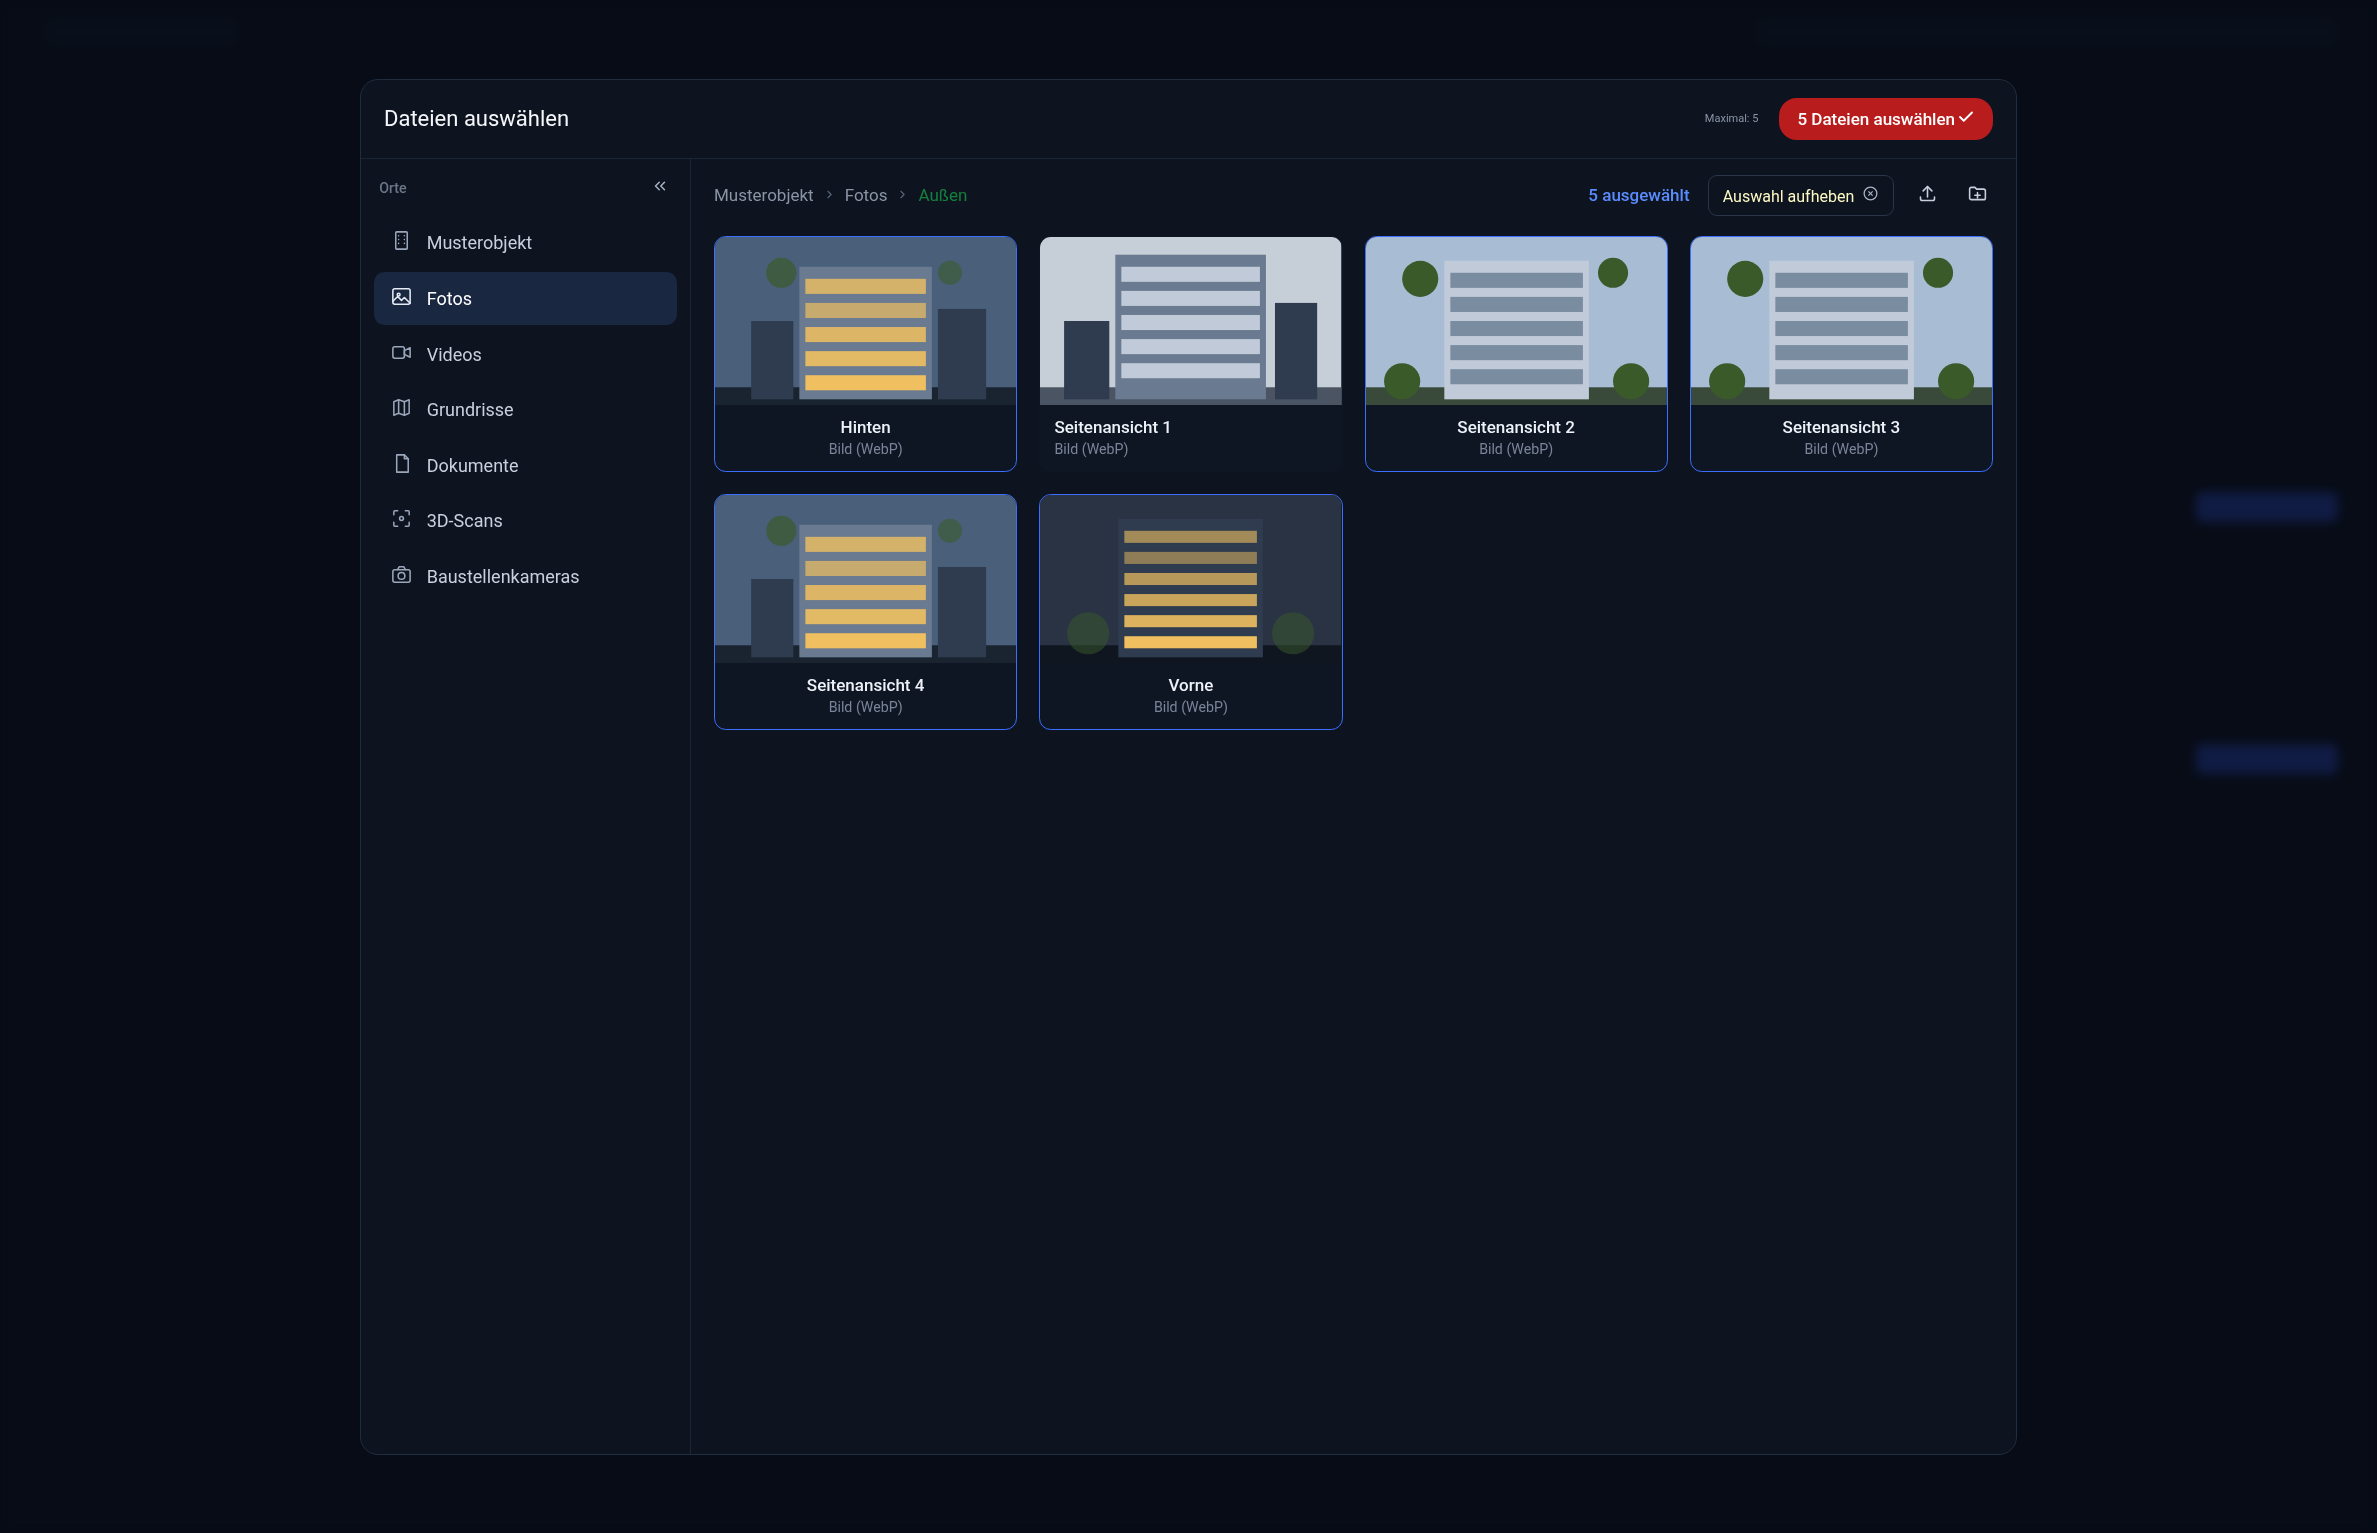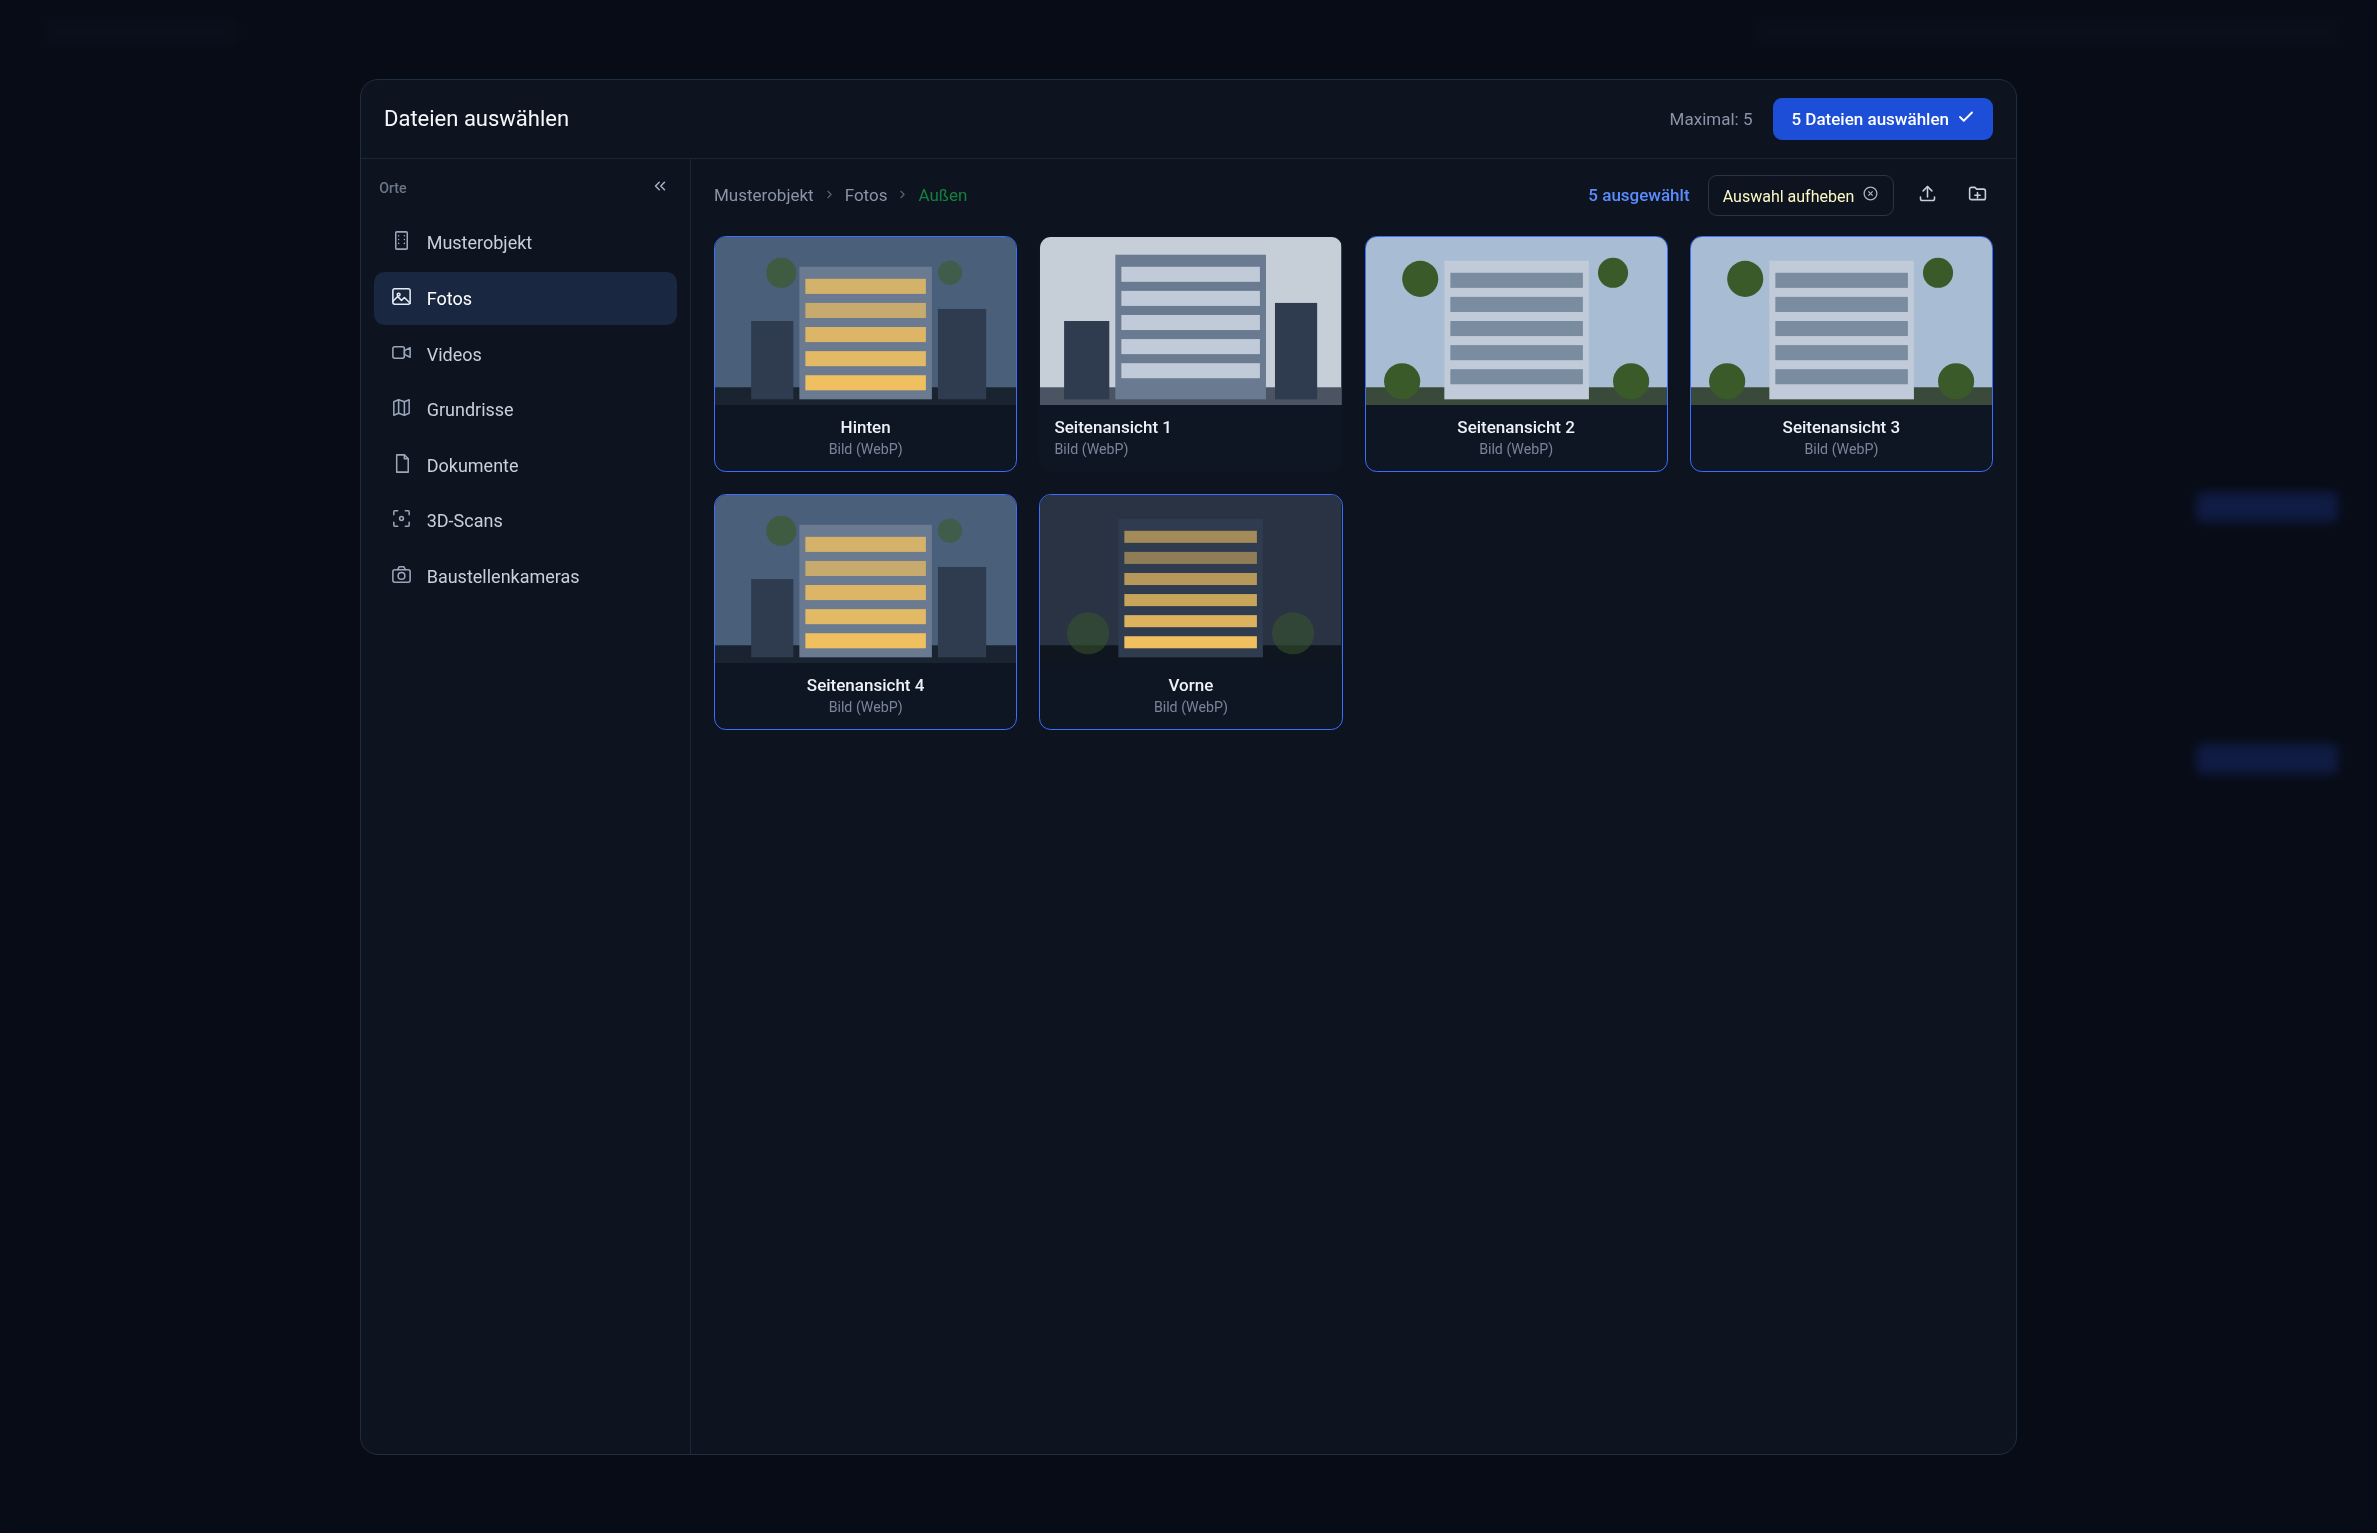--- a/index.html
+++ b/index.html
@@ -86,31 +86,31 @@
   font-size: 22px;
   font-weight: 400;
   color: #f5f7fa;
 }
 .modal-header-right {
   display: flex;
   align-items: center;
   gap: 21px;
 }
 .max-label {
-  font-size: 17px;
+  font-size: 11px;
   color: #8a94a6;
 }
 .primary-btn {
   display: flex;
   align-items: center;
-  gap: 8px;
-  background: #1d4ed8;
+  gap: 2px;
+  background: #b91c1c;
   color: #ffffff;
   border: none;
-  border-radius: 9px;
+  border-radius: 18px;
   padding: 10.4px 18px;
   font-size: 17px;
   font-weight: 500;
   cursor: pointer;
 }
 .primary-btn svg {
   width: 18px;
   height: 18px;
 }
 .modal-body {

